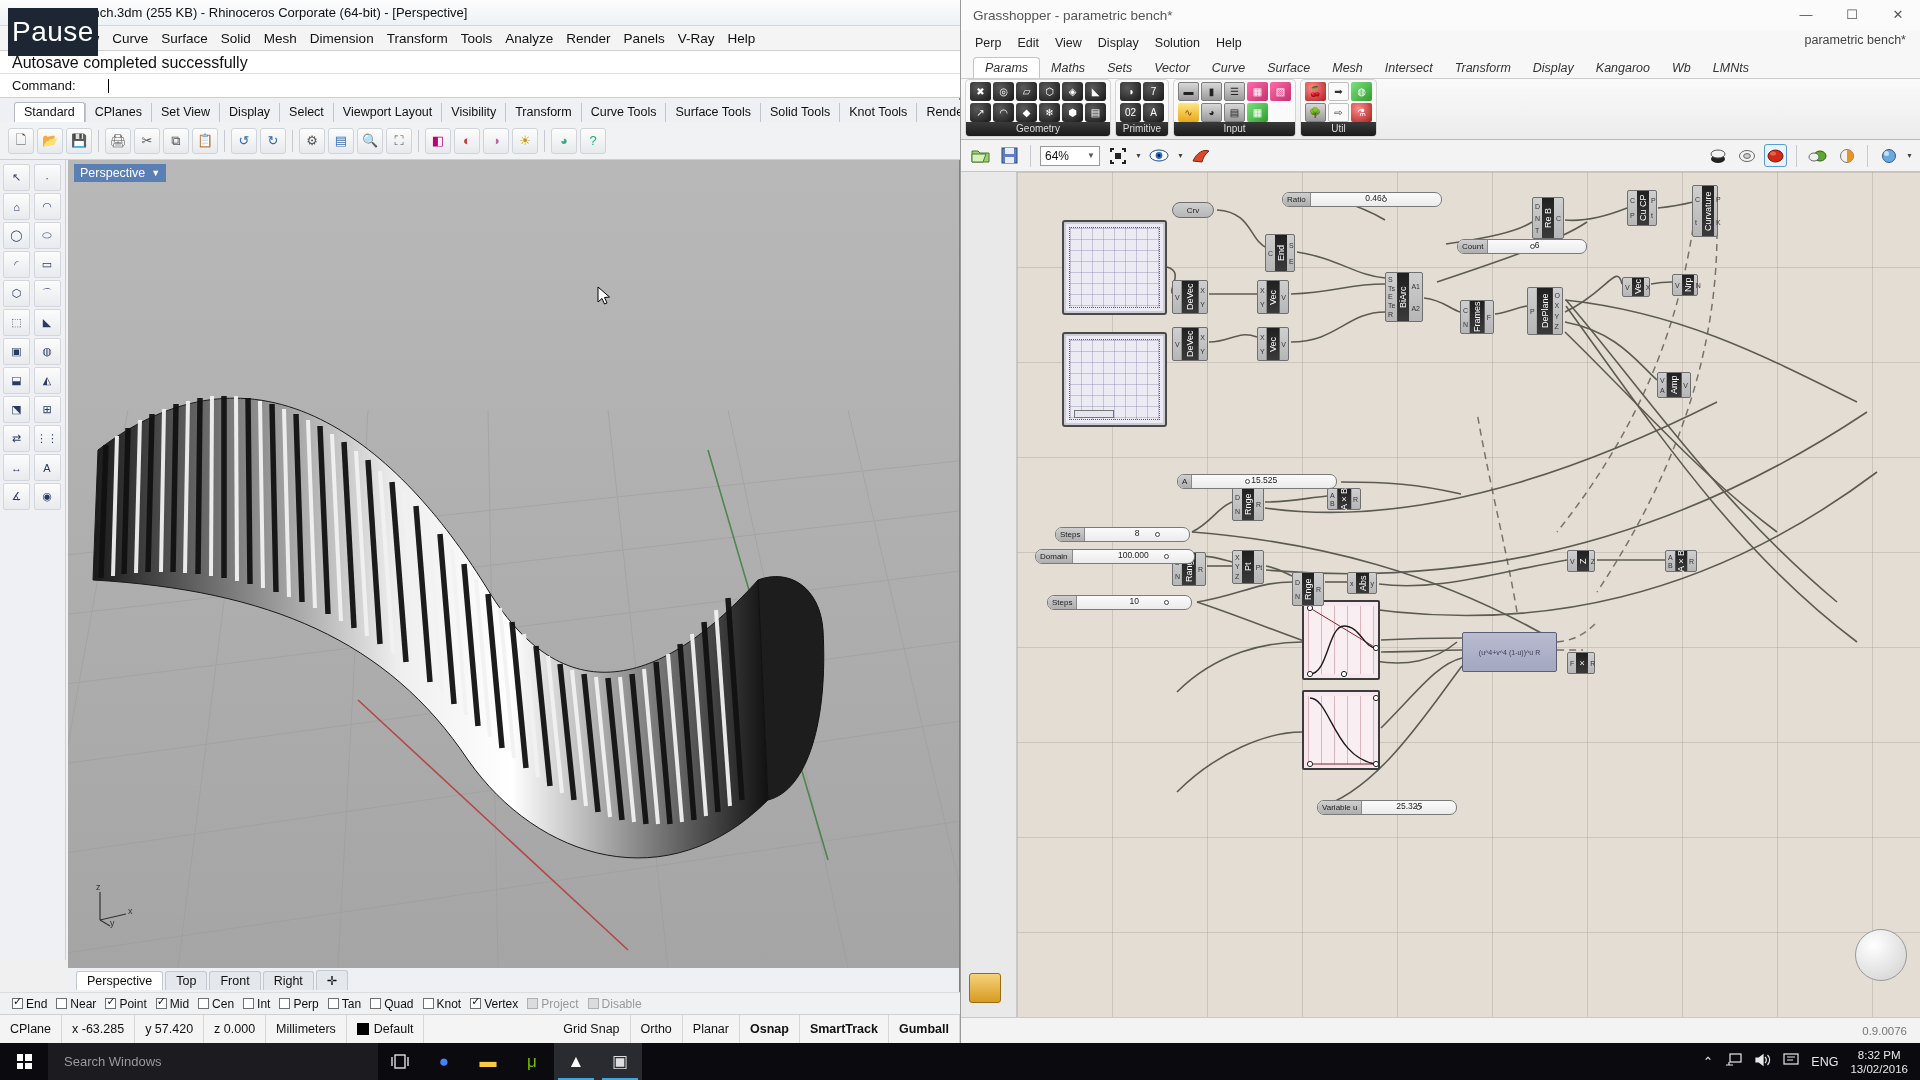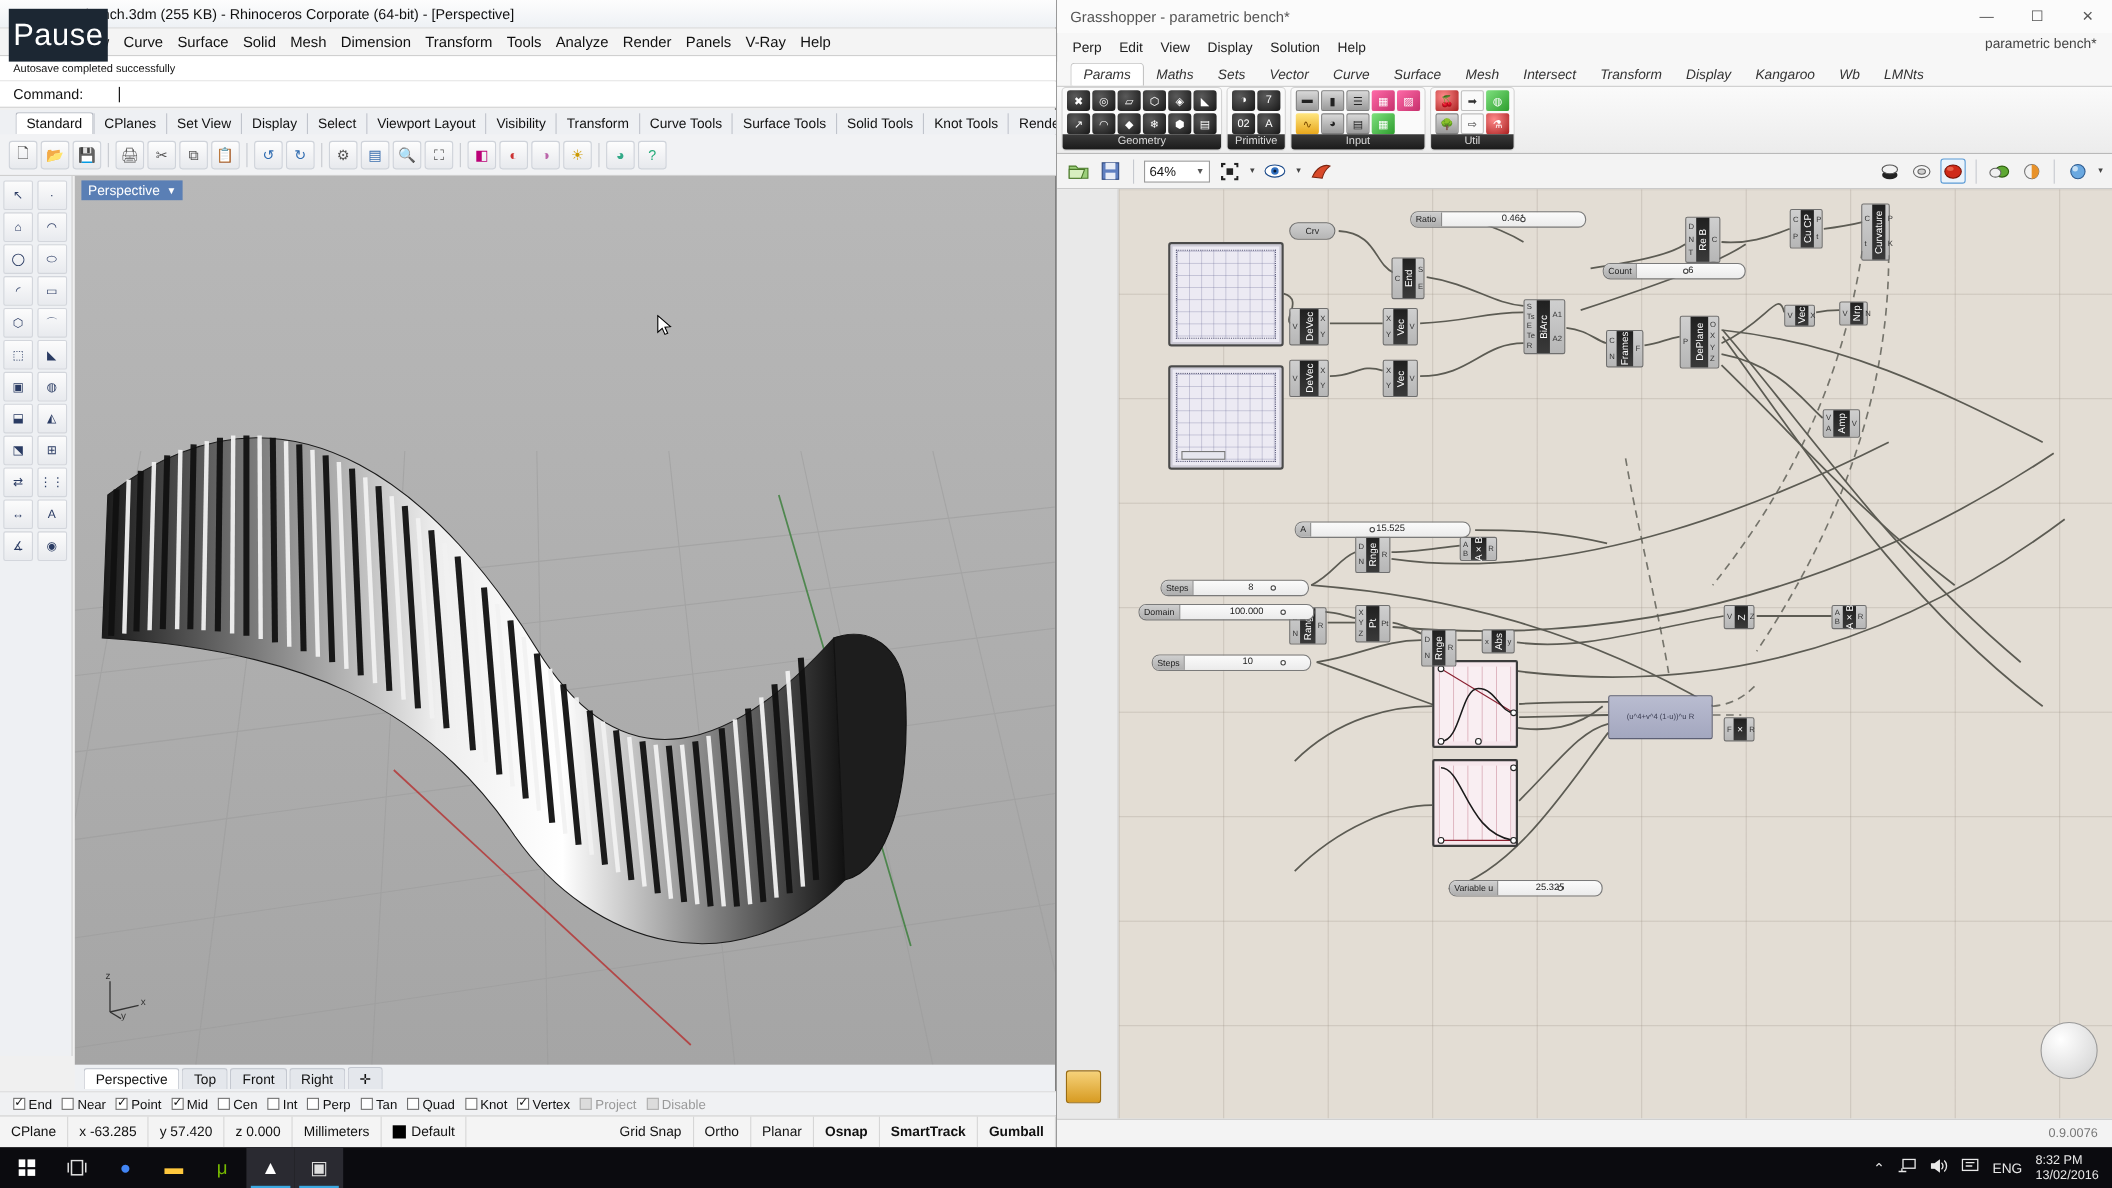--- a/index.html
+++ b/index.html
@@ -15,21 +15,21 @@
     font-size:13px; color:#111; padding-left:78px; line-height:26px; white-space:nowrap; }
   #pause-badge { position:absolute; left:8px; top:8px; width:90px; height:48px;
     background:#1c2733; color:#fff; font-size:28px; line-height:48px; text-align:center;
     z-index:50; letter-spacing:0.5px; }
   #rhino-menubar { position:absolute; left:0; top:26px; width:960px; height:24px;
     background:#f4f4f4; font-size:13.5px; color:#111; padding-left:82px;
     display:flex; align-items:center; gap:13px; white-space:nowrap; }
   #rhino-menubar span { cursor:default; }
   #rhino-autosave { position:absolute; left:0; top:50px; width:960px; height:24px;
     background:#fff; border-top:1px solid #d0d0d0; border-bottom:1px solid #e2e2e2;
-    font-size:10px; color:#111; padding-left:12px; line-height:24px; }
+    font-size:16px; color:#111; padding-left:12px; line-height:24px; }
   #rhino-command { position:absolute; left:0; top:74px; width:960px; height:24px;
     background:#fff; font-size:13px; color:#111; padding-left:12px; line-height:24px;
     border-bottom:1px solid #cfcfcf; display:flex; align-items:center;gap:28px; }
   #rhino-command .caret { display:inline-block; width:1px; height:14px; background:#000;
     margin-left:4px; }
   #rhino-tabs { position:absolute; left:0; top:100px; width:960px; height:22px;
     display:flex; align-items:flex-end; font-size:12.5px; color:#111;
     background:#eef0f3; padding-left:14px; }
   #rhino-tabs .tab { padding:2px 9px 3px 9px; border-left:1px solid #c0c4cc;
     white-space:nowrap; }
@@ -199,21 +199,21 @@
   .win-sq i { background:#fff; display:block; }
   #search-box { width:330px; height:37px; background:#1b1b20; color:#9a9a9a;
     font-size:13px; display:flex; align-items:center; padding-left:16px; }
   .tb-app { width:44px; height:37px; display:flex; align-items:center; justify-content:center;
     position:relative; }
   .tb-app.active { background:#2a2a31; }
   .tb-app.active::after { content:""; position:absolute; bottom:0; left:4px; right:4px;
     height:2px; background:#3ba7e0; }
   #tray { margin-left:auto; display:flex; align-items:center; gap:12px;
     color:#e8e8e8; font-size:12.5px; padding-right:12px; }
-  #clock { line-height:14px; font-size:11.5px; }
+  #clock { text-align:center; line-height:14px; font-size:11.5px; }
   #cursor { position:absolute; left:597px; top:286px; z-index:99; }
 </style>
 </head>
 <body>
 
 <div id="rhino">
 
   <div id="rhino-titlebar">
     <span>bench.3dm (255 KB) - Rhinoceros Corporate (64-bit) - [Perspective]</span>
   </div>
@@ -1062,20 +1062,23 @@
 
 <div id="taskbar">
   <div id="start-btn">
     <span class="win-sq">
         <i></i>
         <i></i>
         <i></i>
         <i></i>
       </span>
   </div>
+  <div id="search-box">
+    <span>Search Windows</span>
+  </div>
   <div class="tb-app">
     <svg width="18" height="15" viewBox="0 0 18 15">
         <rect x="4" y="1" width="10" height="13" fill="none" stroke="#e0e0e0" stroke-width="1.4"></rect>
         <path d="M1 3v9M17 3v9" stroke="#e0e0e0" stroke-width="1.4"></path>
       </svg>
   </div>
   <div id="taskbar-apps" style="display:flex">
       <div class="tb-app">
         <span style="font-size: 17px; color: rgb(66, 133, 244);">●</span>
       </div>

